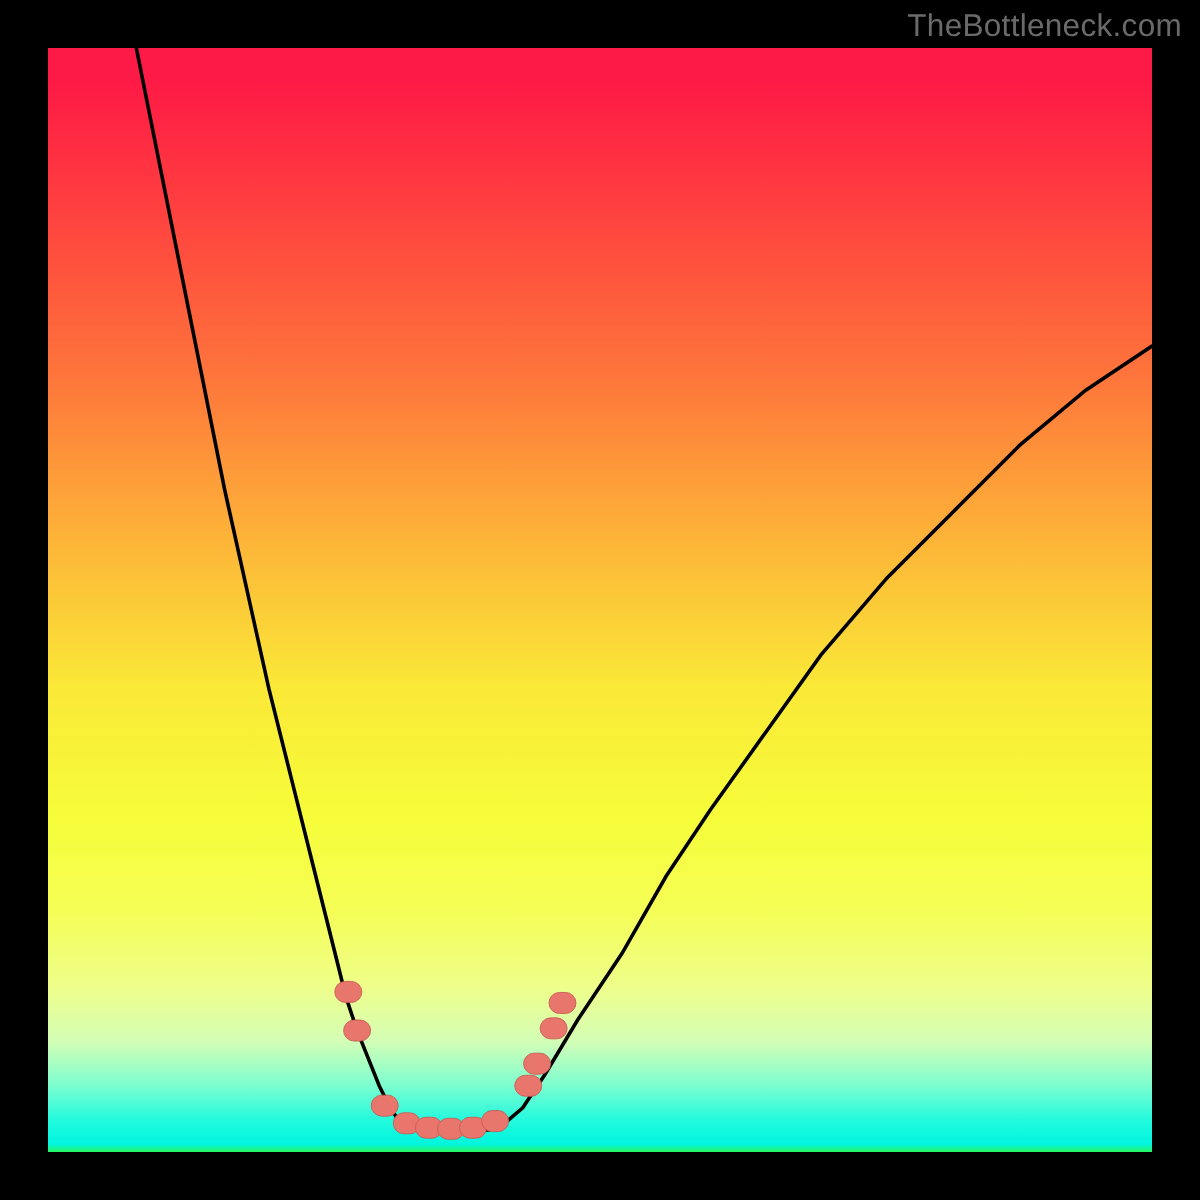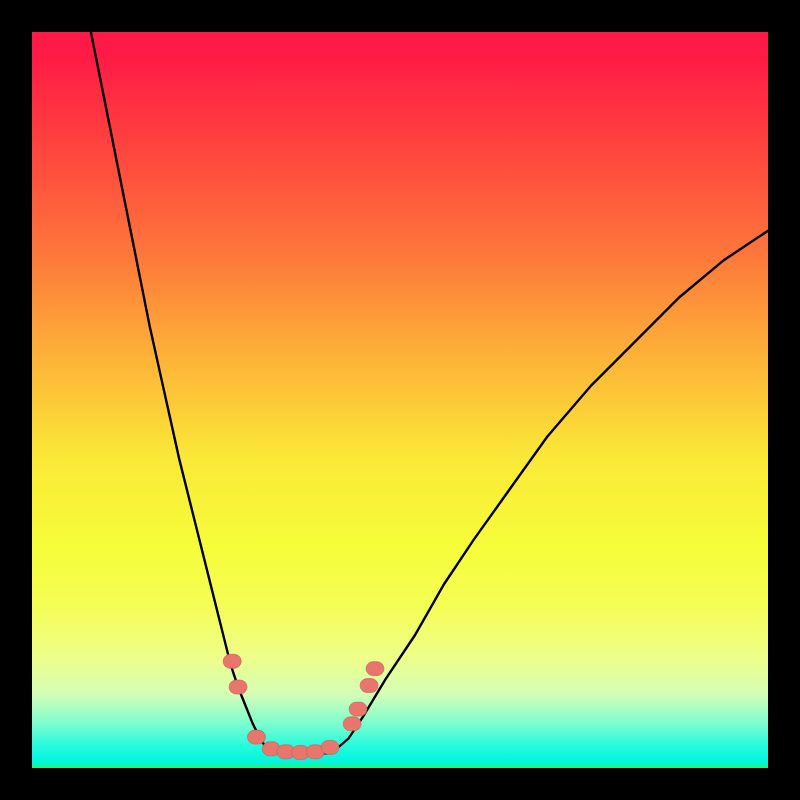--- a/index.html
+++ b/index.html
@@ -79,13 +79,14 @@
           <rect x="259.64" y="713.54" width="18" height="14" rx="7" ry="7" fill="#e8766d" stroke="#c65e56" stroke-width="0.6"></rect>
           <rect x="274.36" y="712.81" width="18" height="14" rx="7" ry="7" fill="#e8766d" stroke="#c65e56" stroke-width="0.6"></rect>
           <rect x="289.08" y="708.39" width="18" height="14" rx="7" ry="7" fill="#e8766d" stroke="#c65e56" stroke-width="0.6"></rect>
           <rect x="311.16" y="684.84" width="18" height="14" rx="7" ry="7" fill="#e8766d" stroke="#c65e56" stroke-width="0.6"></rect>
           <rect x="317.05" y="670.12" width="18" height="14" rx="7" ry="7" fill="#e8766d" stroke="#c65e56" stroke-width="0.6"></rect>
           <rect x="328.09" y="646.57" width="18" height="14" rx="7" ry="7" fill="#e8766d" stroke="#c65e56" stroke-width="0.6"></rect>
           <rect x="333.98" y="629.64" width="18" height="14" rx="7" ry="7" fill="#e8766d" stroke="#c65e56" stroke-width="0.6"></rect>
         </g>
     </svg>
   </div>
+  <div class="watermark">TheBottleneck.com</div>
 </div>
 
 </body></html>

